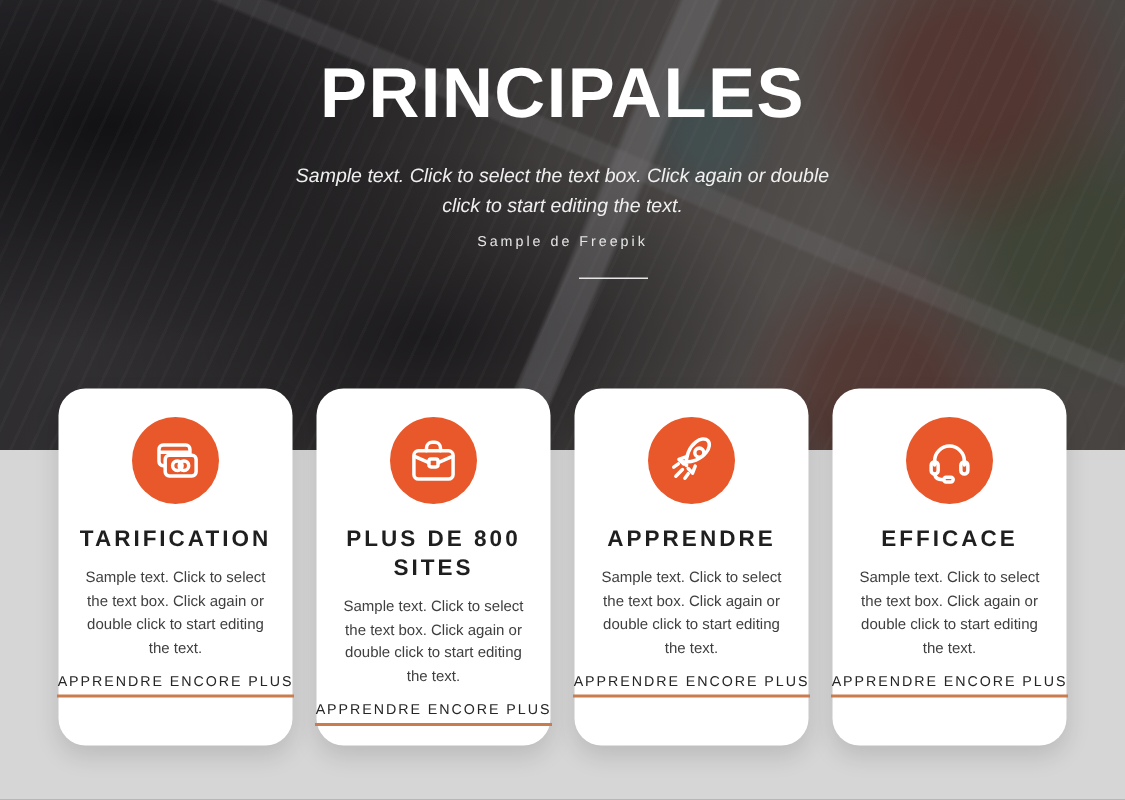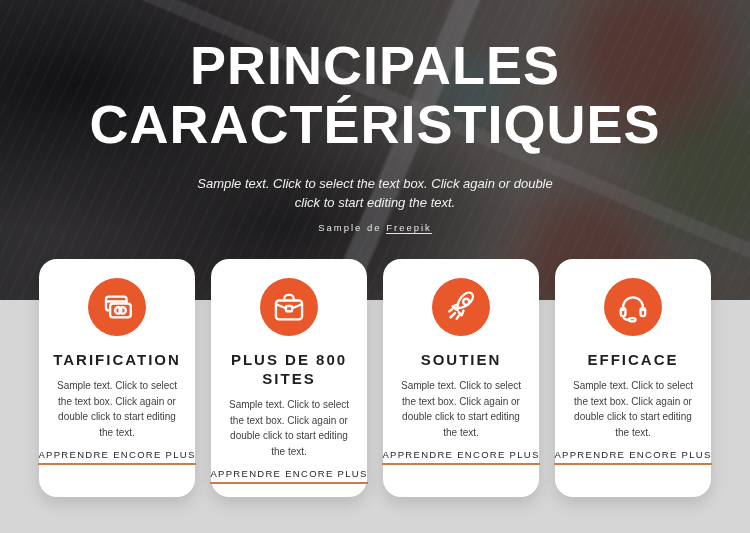--- a/index.html
+++ b/index.html
@@ -36,39 +36,39 @@
       linear-gradient(100deg, #46454a 0%, #5d5a58 40%, #8b8680 72%, #76726c 100%);
   }
   .hero-overlay { position:absolute; inset:0; background:rgba(16,15,18,0.47); }
   .hero-content {
     position:relative; z-index:2;
     padding-top:36px;
     text-align:center;
     color:#ffffff;
   }
   .hero-title {
-    font-size:54px; font-weight:700;
+    font-size:47px; font-weight:700;
     letter-spacing:1px; line-height:1.09;
     color:#ffffff;
   }
   .hero-subtitle {
     margin:20px auto 0;
     max-width:356px;
     font-style:italic;
     font-size:13px; line-height:1.52;
     color:#f0f0f0;
   }
   .attribution {
     margin-top:9px;
     font-size:9.5px; letter-spacing:2px;
     color:#e6e6e6;
   }
   .attribution-link {
     color:#e6e6e6; text-decoration:none; cursor:pointer;
-    border-bottom:1px solid #e6e6e6; padding-bottom:0;
+    border-bottom:1px solid #e6e6e6; padding-bottom:18px;
   }
 
   
   .cards-row {
     position:absolute; top:259px; left:0;
     width:750px;
     display:flex; justify-content:center; gap:16px;
     z-index:3;
   }
   .card {
@@ -117,21 +117,20 @@
 <body>
 
 <div class="page">
 
   <section class="hero">
     <div class="hero-bg"></div>
     <div class="hero-overlay"></div>
     <div class="hero-content">
       <h1 class="hero-title">
         <span>PRINCIPALES</span><br>
-        <span>CARACTÉRISTIQUES</span>
       </h1>
       <p class="hero-subtitle">Sample text. Click to select the text box. Click again or double click to start editing the text.</p>
       <div class="attribution">
         <span>Sample de</span>
         <a class="attribution-link">Freepik</a>
       </div>
     </div>
   </section>
 
   <section class="cards-row">
@@ -168,21 +167,21 @@
     <article class="card">
       <div class="icon-circle">
         <svg viewBox="0 0 32 32">
           <path d="M13.6 18.4 c-.5 -4.4 1.2 -8.8 4.6 -11.4 1.9 -1.5 4.4 -2 5.7 -.7 1.3 1.3 .8 3.8 -.7 5.7 -2.6 3.4 -7 5.1 -11.4 4.6 z"></path>
           <circle cx="19.8" cy="12.2" r="2.2"></circle>
           <path d="M13.3 14.2 l-3.4 1.3 2.2 2.1"></path>
           <path d="M17.8 18.7 l-1.3 3.4 -2.1 -2.2"></path>
           <path d="M11.6 20.4 L8.4 23.6 M9.6 17.6 L7.4 19.2 M14.4 22.4 L12.8 24.6"></path>
         </svg>
       </div>
-      <h3 class="card-title">SOUTIEN</h3>
+      <h3 class="card-title">APPRENDRE</h3>
       <p class="card-body">Sample text. Click to select the text box. Click again or double click to start editing the text.</p>
       <a class="card-link">APPRENDRE ENCORE PLUS</a>
     </article>
 
     <article class="card">
       <div class="icon-circle">
         <svg viewBox="0 0 32 32">
           <path d="M8.8 18.2 v-2 a7.2 7.2 0 0 1 14.4 0 v2"></path>
           <rect x="7.1" y="16.6" width="3.4" height="6" rx="1.7"></rect>
           <rect x="21.5" y="16.6" width="3.4" height="6" rx="1.7"></rect>

